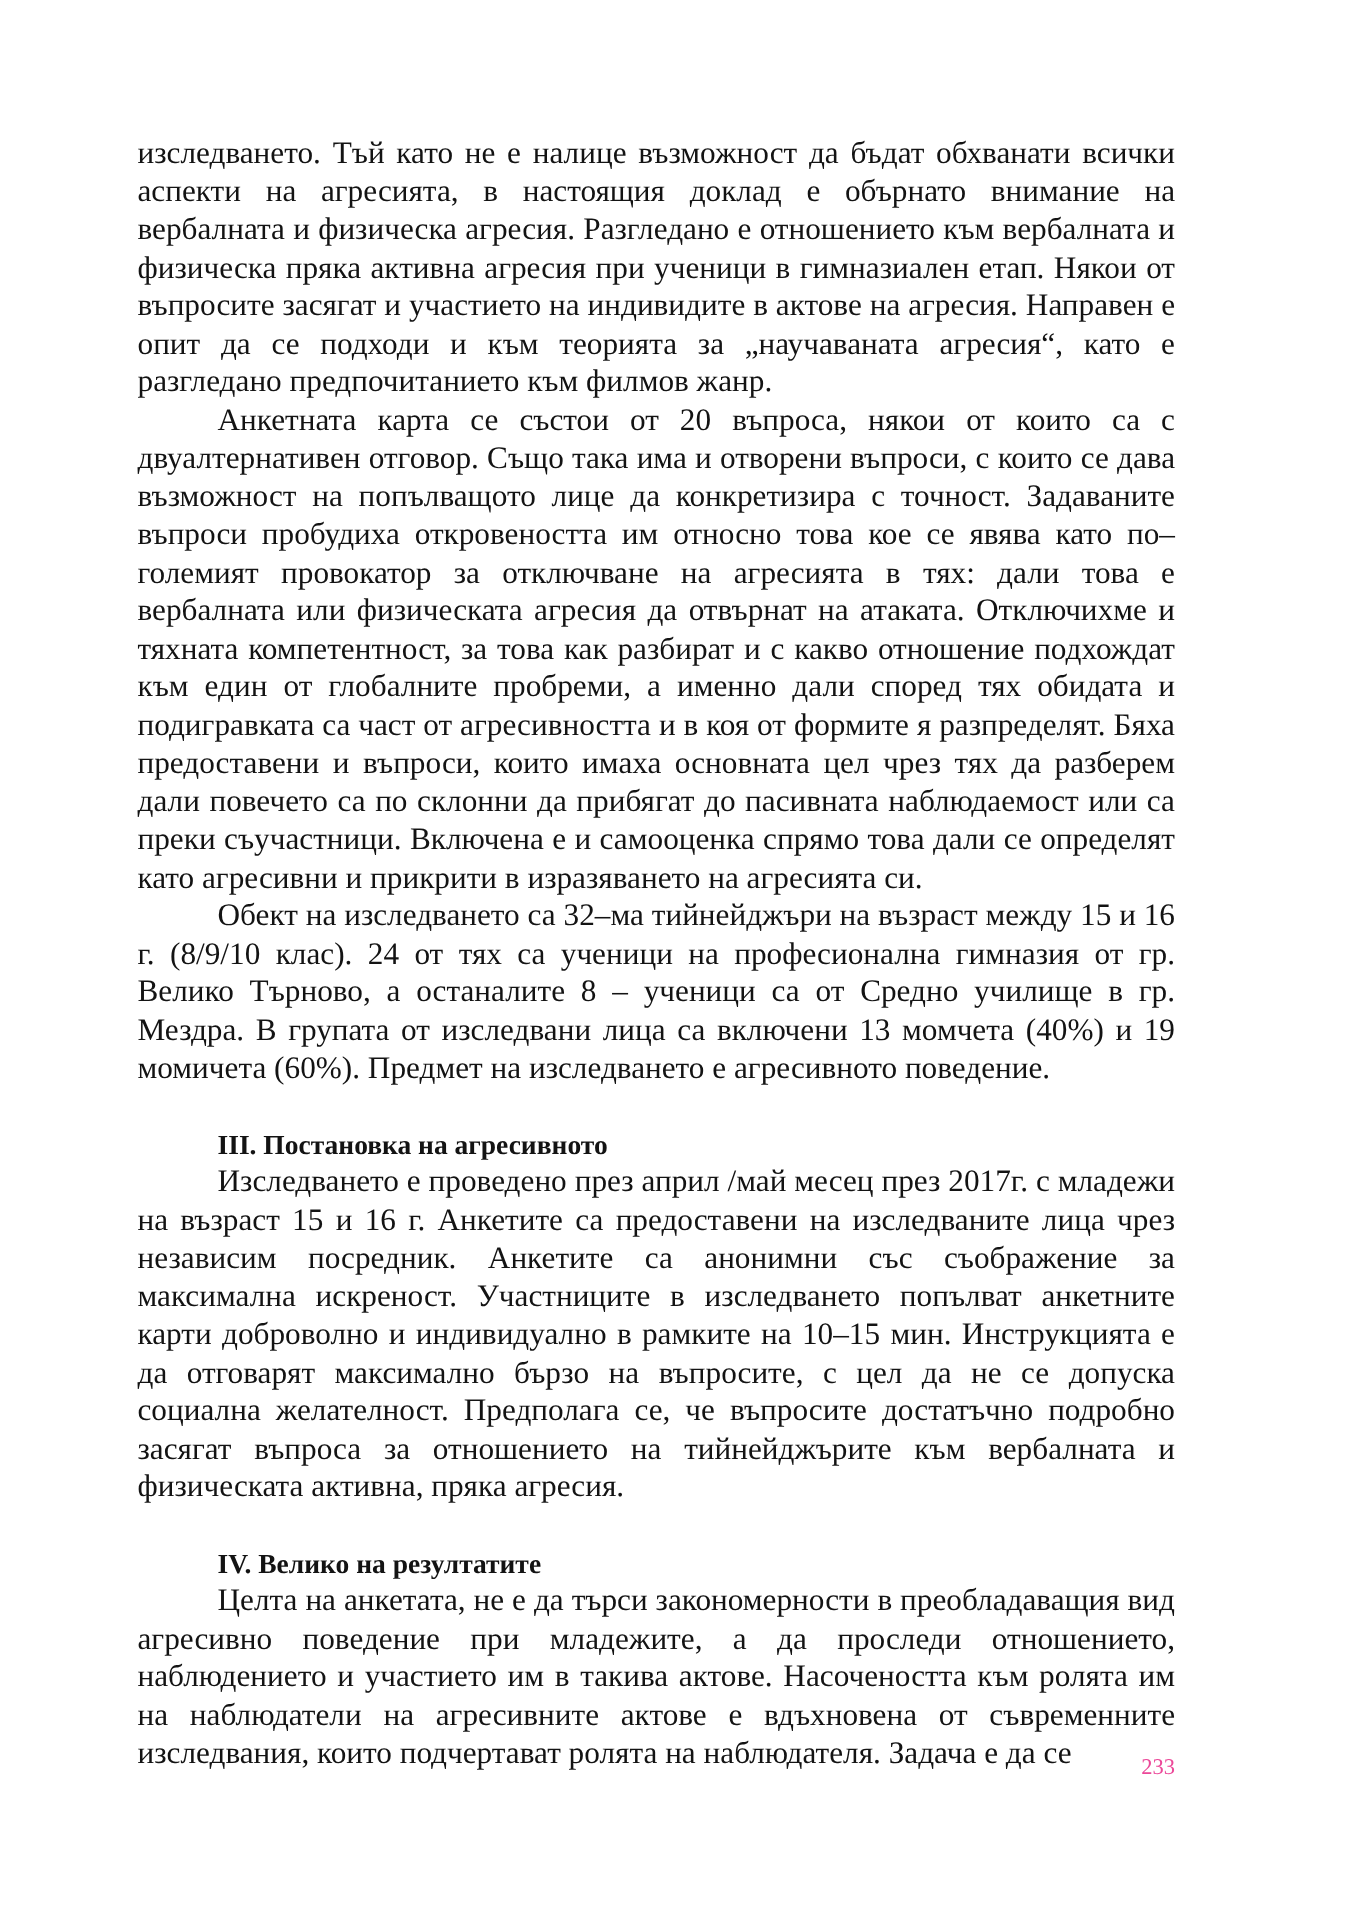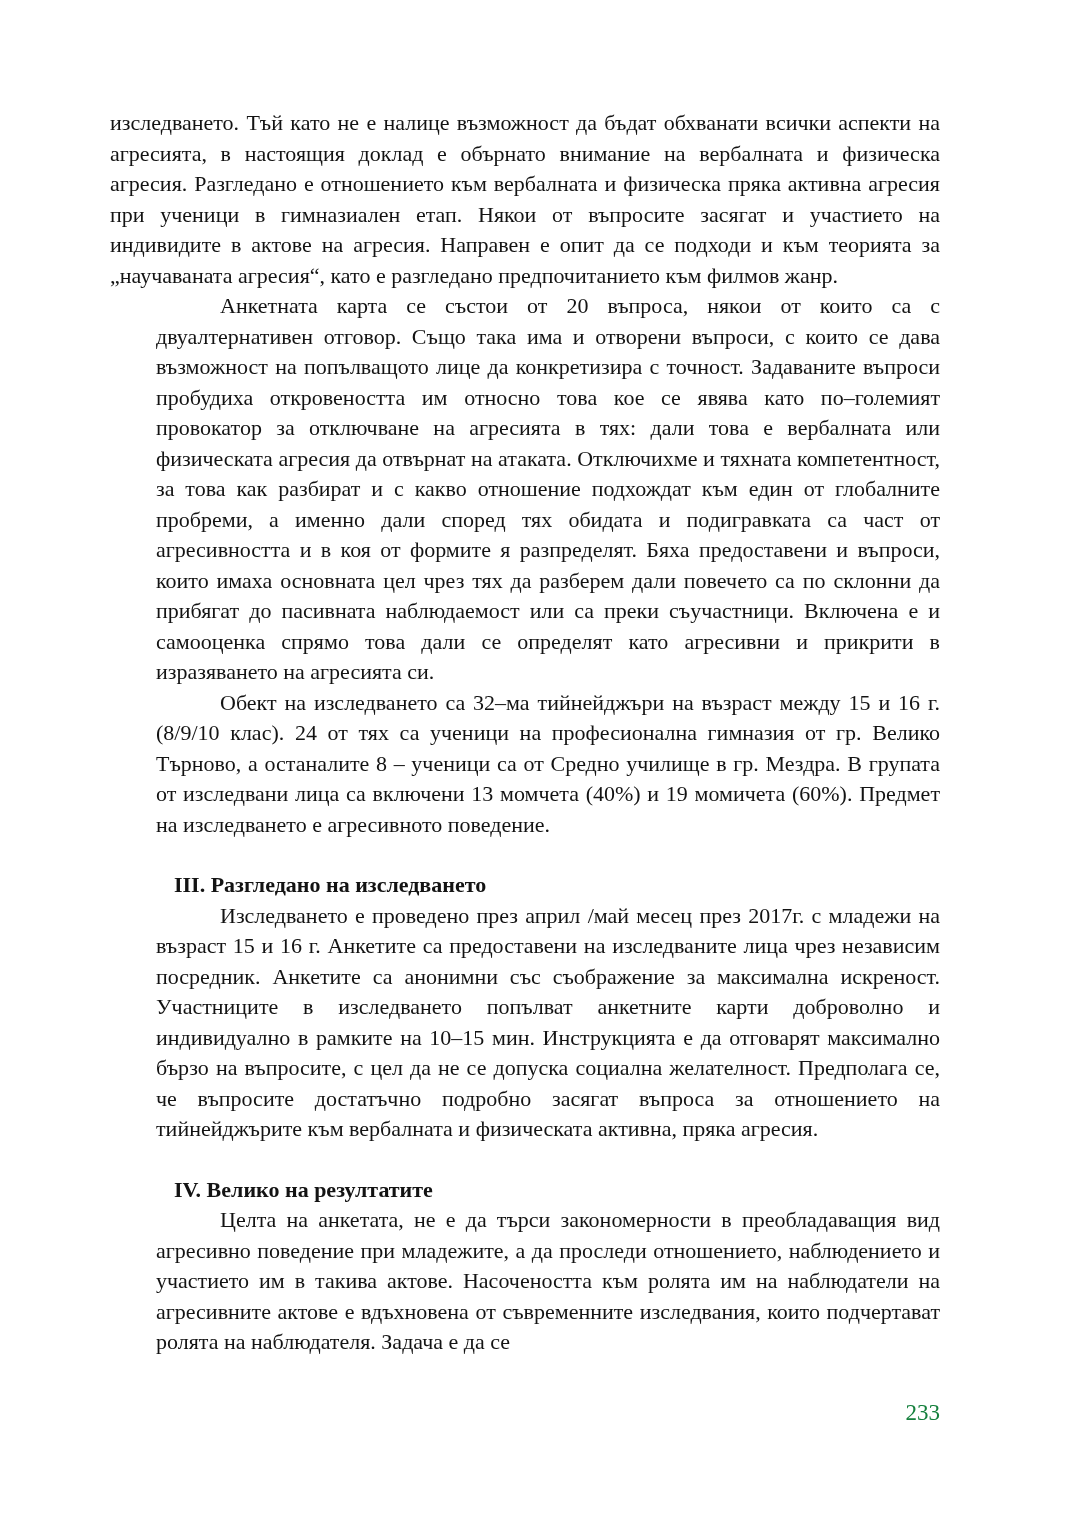--- a/index.html
+++ b/index.html
@@ -16,65 +16,64 @@
     padding: 108px 140px 0 110px;
     font-family: "Liberation Serif", "DejaVu Serif", serif;
     color: #131313;
     overflow: hidden;
   }
   .text-block {
     width: 100%;
   }
   p.body {
     margin: 0;
-    font-size: 22px;
+    font-size: 25px;
     line-height: 30.5px;
     text-align: justify;
     text-justify: inter-word;
     hyphens: auto;
     -webkit-hyphens: auto;
   }
   p.body.indent {
     text-indent: 64px;
-    margin-left: 46px;
   }
   h3.heading {
     margin: 30px 0 0 0;
     padding: 0;
     font-size: 22px;
     line-height: 30.5px;
     font-weight: bold;
     text-indent: 64px;
     text-align: left;
   }
   h3.heading + p.body {
     margin-top: 0;
   }
   .page-number {
     position: absolute;
     right: 140px;
     bottom: 108px;
-    font-size: 23px;
+    font-size: 18px;
     line-height: 26px;
-    color: #15803d;
+    color: #ec4899;
   }
 </style>
 </head>
 <body>
 
 <div class="sheet">
   <div class="text-block">
 
     <p class="body">изследването. Тъй като не е налице възможност да бъдат обхванати всички аспекти на агресията, в настоящия доклад е обърнато внимание на вербалната и физическа агресия. Разгледано е отношението към вербалната и физическа пряка активна агресия при ученици в гимназиален етап. Някои от въпросите засягат и участието на индивидите в актове на агресия. Направен е опит да се подходи и към теорията за „научаваната агресия“, като е разгледано предпочитанието към филмов жанр.</p>
 
     <p class="body indent">Анкетната карта се състои от 20 въпроса, някои от които са с двуалтернативен отговор. Също така има и отворени въпроси, с които се дава възможност на попълващото лице да конкретизира с точност. Задаваните въпроси пробудиха откровеността им относно това кое се явява като по–големият провокатор за отключване на агресията в тях: дали това е вербалната или физическата агресия да отвърнат на атаката. Отключихме и тяхната компетентност, за това как разбират и с какво отношение подхождат към един от глобалните пробреми, а именно дали според тях обидата и подигравката са част от агресивността и в коя от формите я разпределят. Бяха предоставени и въпроси, които имаха основната цел чрез тях да разберем дали повечето са по склонни да прибягат до пасивната наблюдаемост или са преки съучастници. Включена е и самооценка спрямо това дали се определят като агресивни и прикрити в изразяването на агресията си.</p>
 
     <p class="body indent">Обект на изследването са 32–ма тийнейджъри на възраст между 15 и 16 г. (8/9/10 клас). 24 от тях са ученици на професионална гимназия от гр. Велико Търново, а останалите 8 – ученици са от Средно училище в гр. Мездра. В групата от изследвани лица са включени 13 момчета (40%) и 19 момичета (60%). Предмет на изследването е агресивното поведение.</p>
 
-    <h3 class="heading">III. Разгледано на изследването</h3>
+    <h3 class="heading">III. Постановка на агресивното</h3>
 
     <p class="body indent">Изследването е проведено през април /май месец през 2017г. с младежи на възраст 15 и 16 г. Анкетите са предоставени на изследваните лица чрез независим посредник. Анкетите са анонимни със съображение за максимална искреност. Участниците в изследването попълват анкетните карти доброволно и индивидуално в рамките на 10–15 мин. Инструкцията е да отговарят максимално бързо на въпросите, с цел да не се допуска социална желателност. Предполага се, че въпросите достатъчно подробно засягат въпроса за отношението на тийнейджърите към вербалната и физическата активна, пряка агресия.</p>
 
     <h3 class="heading">IV. Велико на резултатите</h3>
 
     <p class="body indent">Целта на анкетата, не е да търси закономерности в преобладаващия вид агресивно поведение при младежите, а да проследи отношението, наблюдението и участието им в такива актове. Насочеността към ролята им на наблюдатели на агресивните актове е вдъхновена от съвременните изследвания, които подчертават ролята на наблюдателя. Задача е да се</p>
 
   </div>
 
   <div class="page-number">233</div>

